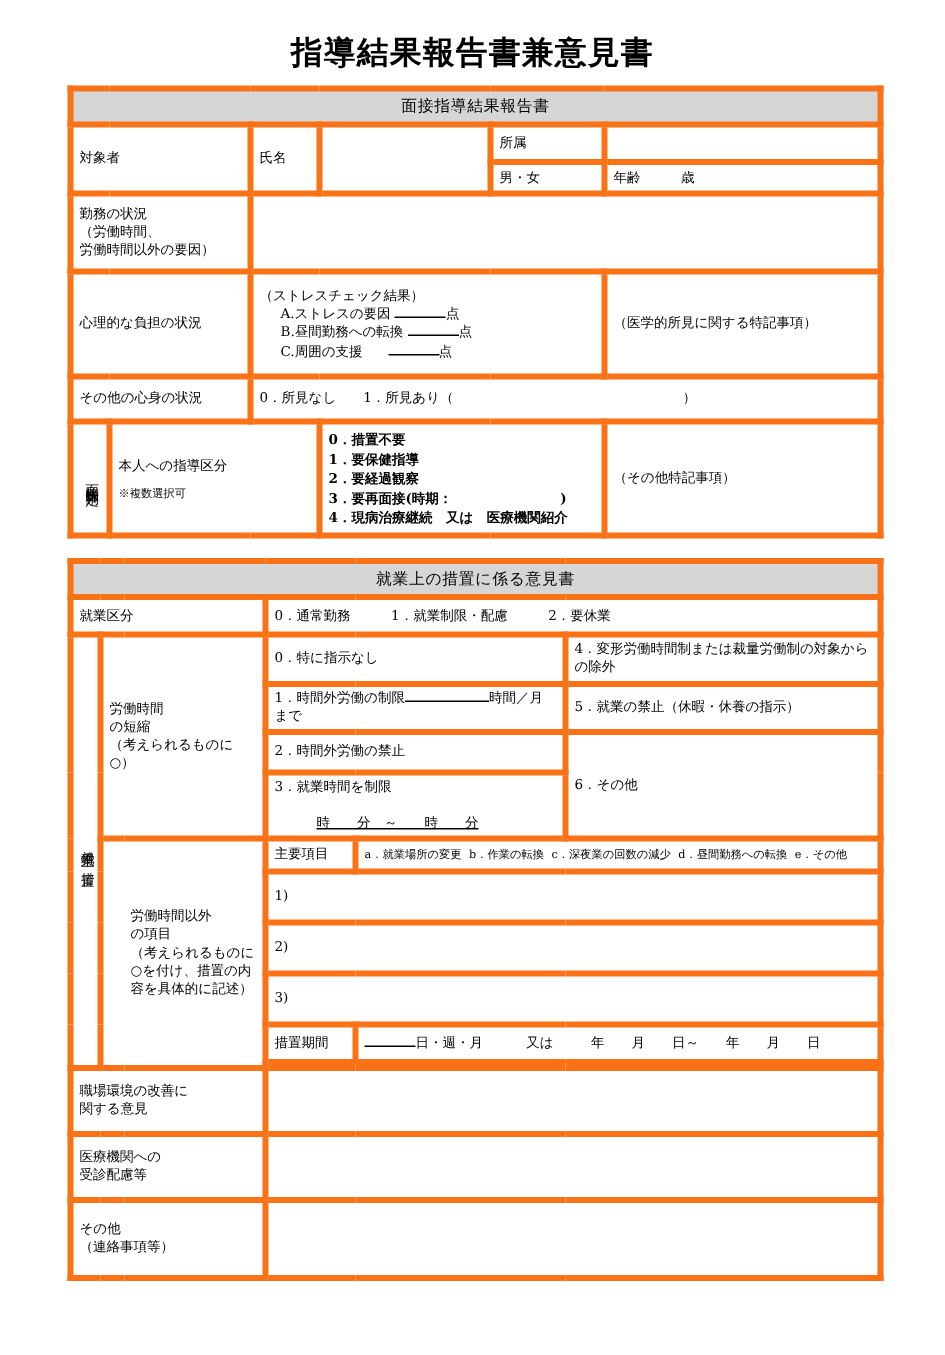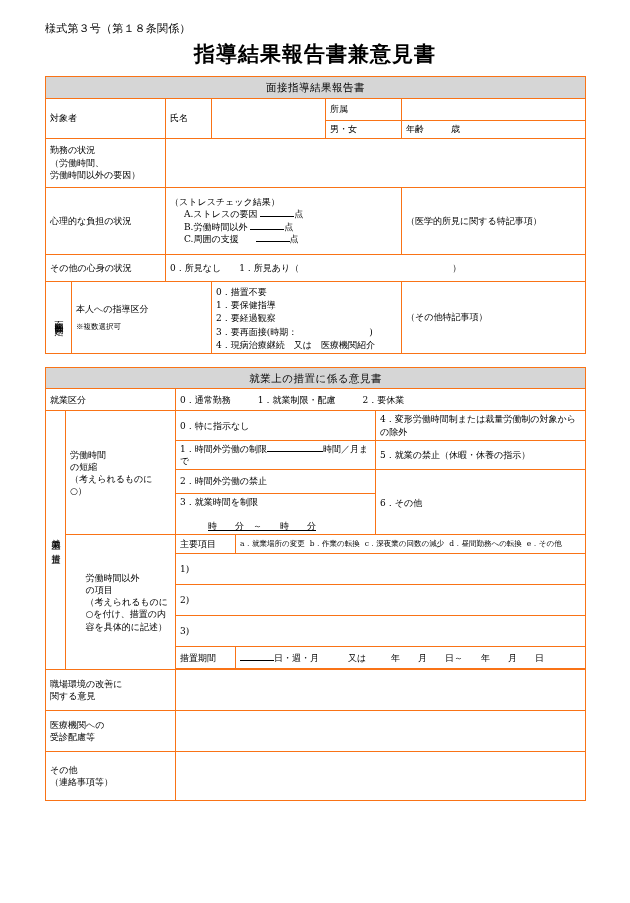--- a/index.html
+++ b/index.html
@@ -38,21 +38,21 @@
   }
 
   table.frm {
     width: 540px;
     border-collapse: collapse;
     table-layout: fixed;
     font-size: 9px;
     line-height: 1.35;
   }
   table.frm td {
-    border: 1px solid #f97316;
+    border: 4px solid #f97316;
     padding: 2px 4px;
     vertical-align: middle;
     word-break: break-all;
   }
   .band {
     background: #d6d6d6;
     text-align: center;
     font-size: 10.5px;
     padding: 3px 0 !important;
     letter-spacing: 0.5px;
@@ -75,33 +75,32 @@
   .vwrap {
     display: flex;
     align-items: center;
     justify-content: center;
     height: 100%;
   }
   .small { font-size: 7.5px; }
   .ul { text-decoration: underline; }
   .blank-s { display: inline-block; width: 34px; border-bottom: 1px solid #000; }
   .blank-m { display: inline-block; width: 56px; border-bottom: 1px solid #000; }
-  .lst { margin: 0; padding: 0; }
+  .lst { margin: 0; padding: 0; font-weight: bold; }
   .lst div { padding: 0.5px 0; }
   .gap { height: 11px; }
   .gap-lg { height: 13px; }
   .indent { padding-left: 14px; }
   .items-row span { margin-right: 5px; }
 </style>
 </head>
 <body>
 
 <div class="page">
 
-  <div class="form-no">様式第３号（第１８条関係）</div>
   <div class="doc-title">指導結果報告書兼意見書</div>
 
   <table class="frm">
     <colgroup>
       <col style="width:26px">
         <col style="width:94px">
         <col style="width:46px">
       <col style="width:114px">
         <col style="width:76px">
         <col style="width:184px">
@@ -134,21 +133,21 @@
 
       <tr>
         <td class="ctr mid" colspan="2" style="height:62px">心理的な負担の状況</td>
         <td class="top" colspan="3">
           <div>（ストレスチェック結果）</div>
           <div class="indent">
             <span>A.ストレスの要因</span>
             <span class="blank-s"></span><span>点</span>
           </div>
           <div class="indent">
-            <span>B.労働時間以外</span>
+            <span>B.昼間勤務への転換</span>
             <span class="blank-s"></span><span>点</span>
           </div>
           <div class="indent">
             <span>C.周囲の支援</span>
             <span class="blank-s" style="margin-left:14px"></span><span>点</span>
           </div>
         </td>
         <td class="top">
           <div>（医学的所見に関する特記事項）</div>
           <div></div>

